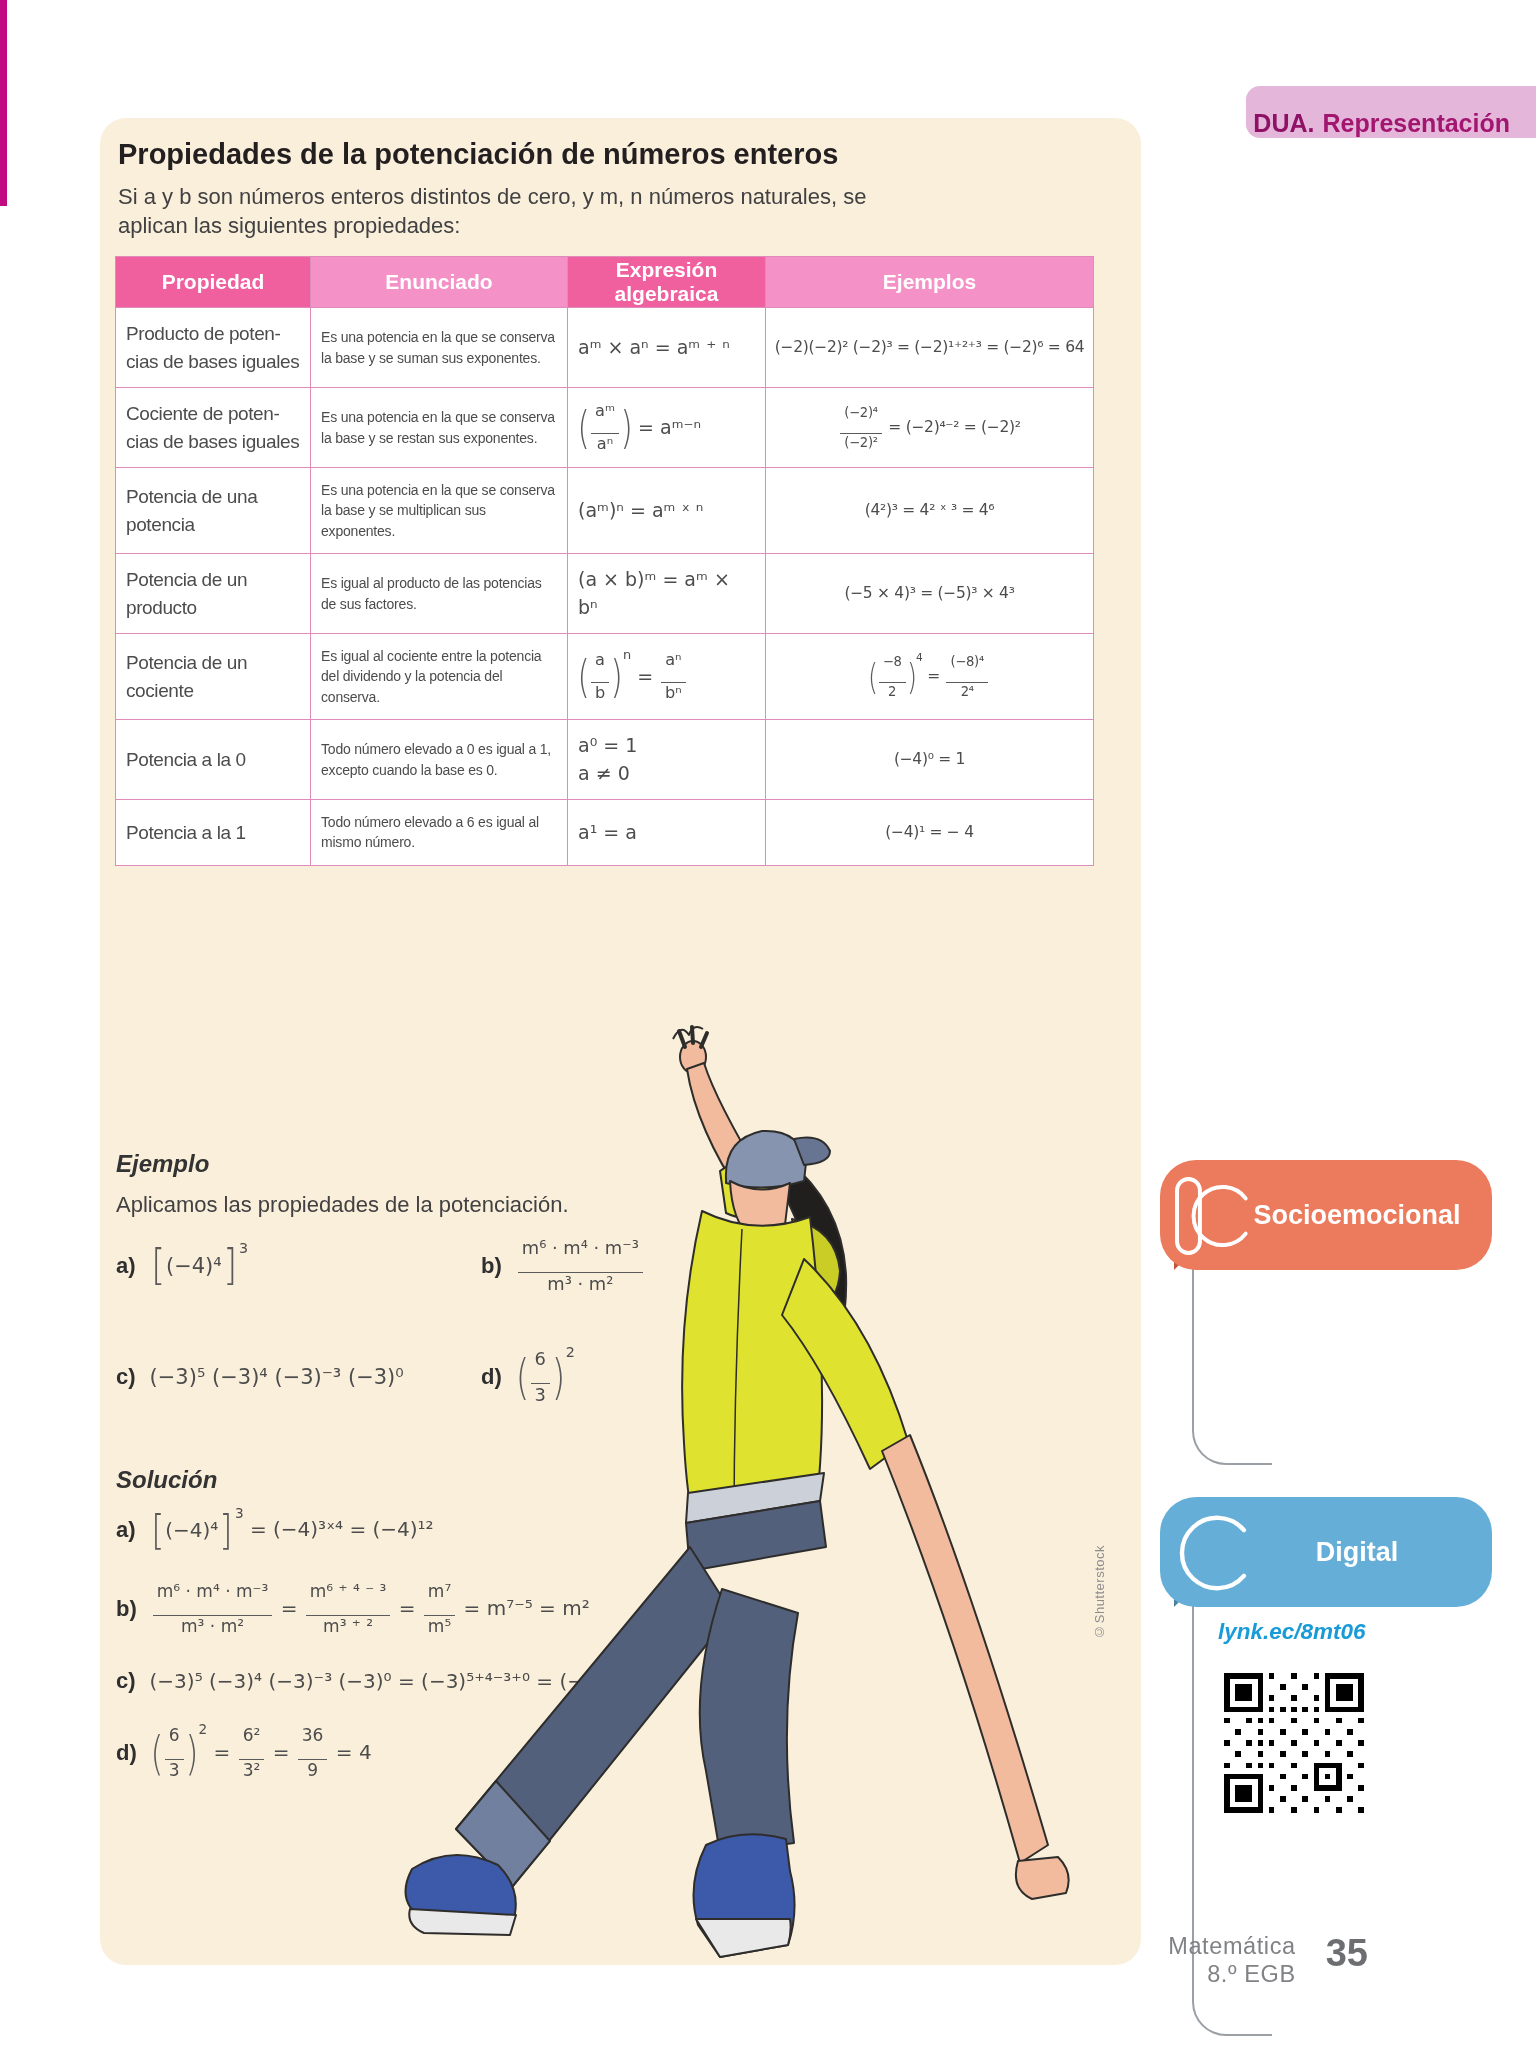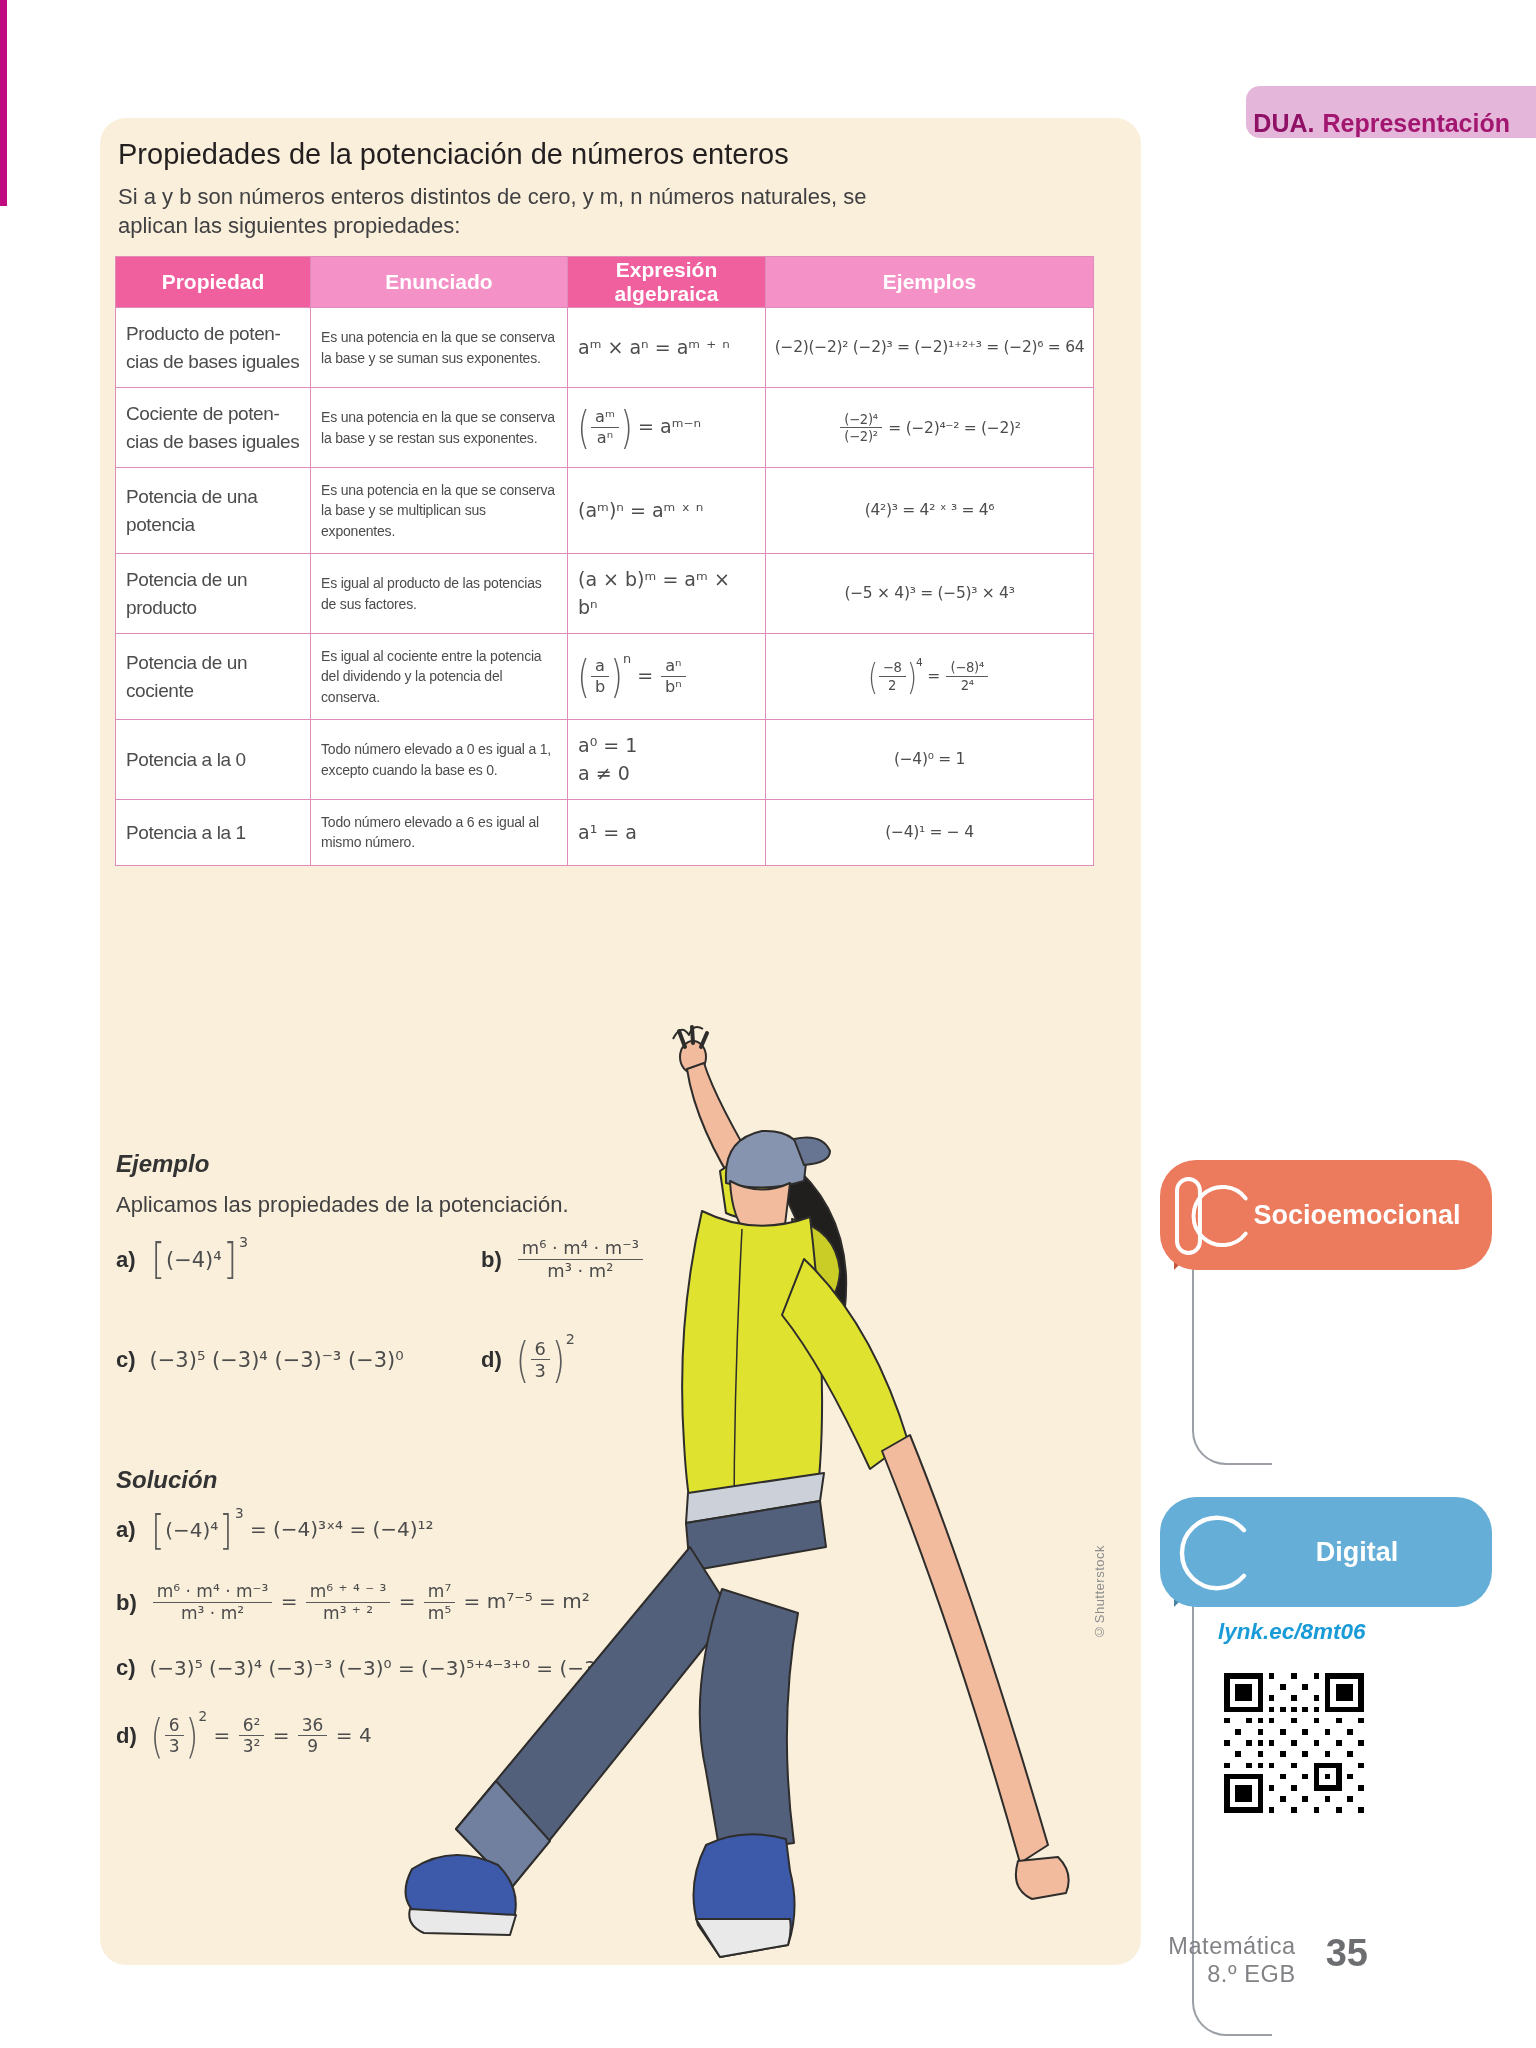--- a/index.html
+++ b/index.html
@@ -10,38 +10,38 @@
   
   .left-bar{position:absolute;left:0;top:0;width:7px;height:206px;background:#c10b80;}
   
   .dua-badge{position:absolute;right:0;top:86px;height:52px;background:#e4b7da;
     border-radius:14px 0 0 14px;display:flex;align-items:flex-end;gap:8px;padding:0 26px 0 7px;}
   .dua-prefix{font-weight:800;color:#8e1166;font-size:25px;}
   .dua-rep{font-weight:600;color:#a21670;font-size:25px;}
   
   .card{position:absolute;left:100px;top:118px;width:1041px;height:1847px;
     background:#f9efdb;border-radius:26px;}
-  .title{position:absolute;left:18px;top:20px;margin:0;font-size:29px;font-weight:400;color:#231f20;}
+  .title{position:absolute;left:18px;top:20px;margin:0;font-size:29px;font-weight:700;color:#231f20;}
   .intro{position:absolute;left:18px;top:64px;margin:0;width:775px;font-size:22px;line-height:1.34;color:#414042;}
   
   .prop-table{position:absolute;left:15px;top:138px;width:978px;border-collapse:collapse;table-layout:fixed;background:#fff;}
   .prop-table col.w1{width:195px}.prop-table col.w2{width:257px}.prop-table col.w3{width:198px}.prop-table col.w4{width:328px}
   .prop-table th,.prop-table td{border:1.6px solid #df8cbd;}
   .prop-table th{height:44px;color:#fff;font-size:21px;font-weight:700;}
   .prop-table th:nth-child(odd){background:#f0609f;}
   .prop-table th:nth-child(even){background:#f492c7;}
   .prop-table td{background:#fff;vertical-align:middle;padding:12px 10px;color:#4c4c4c;line-height:1.45;}
   .c-prop{white-space:pre-line;font-size:19px;letter-spacing:-0.4px;padding-left:10px !important;}
   .c-enun{font-size:14px;letter-spacing:-0.2px;}
   .c-expr{text-align:left;font-size:19px;}
   .c-ej{text-align:center;font-size:15.5px;letter-spacing:-0.3px;padding:12px 3px !important;}
   
   .math{font-family:"DejaVu Sans",sans-serif;color:#4c4c4c;}
   .frac{display:inline-flex;flex-direction:column;align-items:center;vertical-align:middle;margin:0 2px;line-height:1.15;}
-  .fn{font-size:0.85em;padding:0 4px 0;border-bottom:1.5px solid #5a5a5a;}
+  .fn{font-size:0.85em;padding:0 4px 13px;border-bottom:1.5px solid #5a5a5a;}
   .fd{font-size:0.85em;padding-top:1px;}
   .pwrap{display:inline-flex;align-items:center;vertical-align:middle;}
   .bigp{font-size:2.3em;font-weight:300;color:#5a5a5a;transform:scaleX(0.72);line-height:1;margin:0 -3px;}
   .bigb{font-size:2.0em;font-weight:300;color:#5a5a5a;transform:scaleX(0.85);line-height:1;}
   .pexp{font-size:0.68em;align-self:flex-start;position:relative;top:-0.35em;margin-left:1px;}
   
   .sec-head{position:absolute;left:16px;font-size:24px;font-style:italic;font-weight:600;color:#333;}
   .ej-intro{position:absolute;left:16px;top:1074px;margin:0;font-size:22px;color:#414042;}
   .ej-grid{position:absolute;left:16px;top:1120px;width:760px;display:grid;
     grid-template-columns:365px 1fr;row-gap:55px;align-items:center;}

